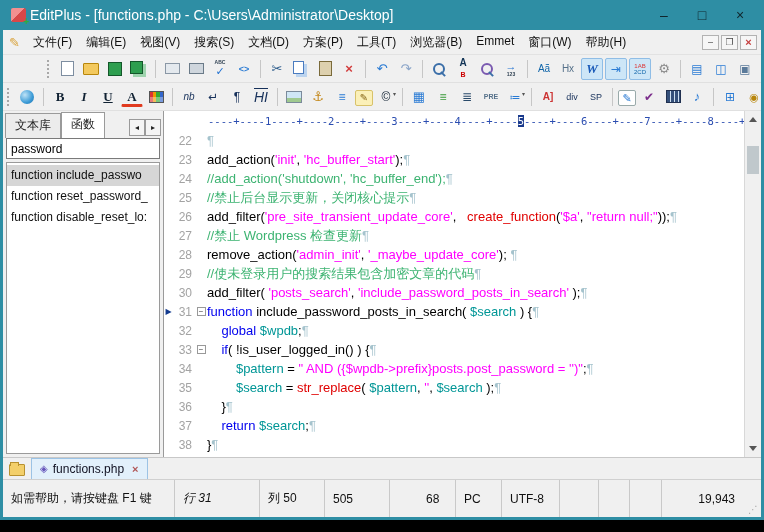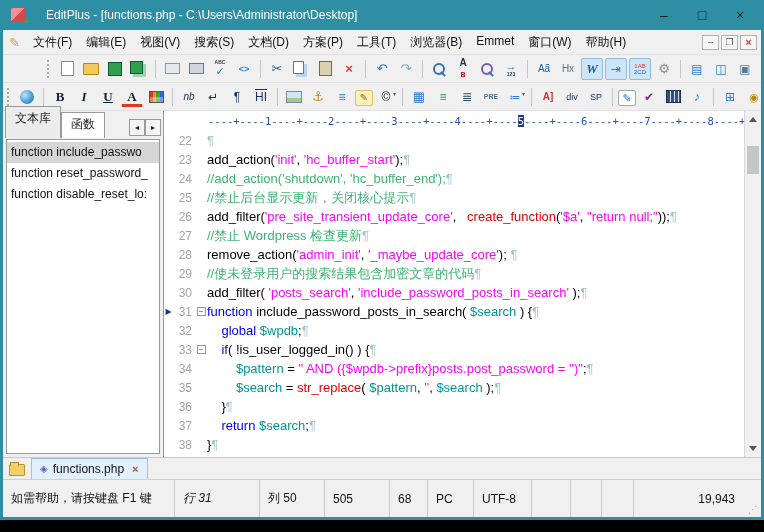--- a/index.html
+++ b/index.html
@@ -4,21 +4,21 @@
 <style>
   html,body{margin:0;padding:0;background:#000;width:764px;height:532px;overflow:hidden;
     font-family:"Liberation Sans","DejaVu Sans",sans-serif;}
   *{box-sizing:border-box;}
   .window{width:764px;height:520px;display:flex;flex-direction:column;
     border-left:3px solid #2e8ea4;border-right:3px solid #2e8ea4;border-bottom:3px solid #2e8ea4;background:#f0f0f0;}
   
   .titlebar{height:30px;background:#2e8ea4;display:flex;align-items:center;padding:0 2px 0 8px;flex:none;}
   .app-icon{width:15px;height:14px;border-radius:2px;background:linear-gradient(135deg,#f49090 0 45%,#d84848 45%);position:relative;flex:none;}
   .app-icon::after{content:"+";position:absolute;right:-3px;bottom:-5px;color:#2fae3f;font-weight:bold;font-size:10px;}
-  .title-text{color:#fff;font-size:12px;margin-left:20px;flex:1;white-space:nowrap;overflow:hidden;}
+  .title-text{color:#fff;font-size:14px;margin-left:4px;flex:1;white-space:nowrap;overflow:hidden;}
   .win-btn{width:38px;height:26px;color:#10262c;font-size:14px;display:flex;align-items:center;justify-content:center;flex:none;}
   
   .menubar{height:25px;background:#f0f0f0;display:flex;align-items:center;padding:0 4px;flex:none;border-bottom:1px solid #e2e2e2;}
   .doc-pencil{color:#d9a23a;font-size:13px;margin:0 6px 0 2px;}
   .menu-item{font-size:12px;color:#111;padding:3px 7px;white-space:nowrap;}
   .menu-spacer{flex:1;}
   .mdi-btn{width:17px;height:15px;border:1px solid #b2b2b2;background:#f6f6f6;font-size:9px;display:flex;align-items:center;justify-content:center;color:#444;margin-left:2px;}
   .mdi-btn.close{color:#c43c3c;font-weight:bold;font-size:11px;}
   
   .toolbar{height:28px;background:#f0f0f0;display:flex;align-items:center;flex:none;border-bottom:1px solid #e0e0e0;}
@@ -67,21 +67,21 @@
   [data-name="browser-icon"]::before{content:"";width:14px;height:14px;border-radius:50%;background:radial-gradient(circle at 35% 35%,#bfe3f7,#3c9bd6 60%,#1b6fae);}
   [data-name="bold-icon"],[data-name="italic-icon"],[data-name="underline-icon"],[data-name="font-color-icon"]{font-family:"Liberation Serif",serif;font-weight:bold;font-size:13px;color:#123;}
   [data-name="italic-icon"]{font-style:italic;}
   [data-name="underline-icon"]{text-decoration:underline;}
   [data-name="font-color-icon"]{border-bottom:3px solid #e03a1e;line-height:11px;height:18px;margin-top:2px;}
   [data-name="color-palette-icon"]::before{content:"";width:13px;height:10px;border:1px solid #555;
     background:linear-gradient(180deg,transparent 0 50%,rgba(255,255,255,.35) 50%),linear-gradient(90deg,#d33 0 25%,#e90 25% 50%,#3a3 50% 75%,#36c 75%);}
   [data-name="nbsp-icon"]{font-size:10px;color:#16305a;font-style:italic;}
   [data-name="line-break-icon"]{font-size:12px;color:#16305a;}
   [data-name="paragraph-icon"]{font-size:12px;color:#16305a;}
-  [data-name="heading-icon"]{font-size:12px;color:#16305a;text-decoration:overline;}
+  [data-name="heading-icon"]{font-size:14px;color:#16305a;text-decoration:overline;font-style:italic;}
   [data-name="image-icon"]::before{content:"";width:14px;height:10px;background:linear-gradient(180deg,#cfe6f5 0 60%,#9fc98f 60%);border:1px solid #7a8a9a;}
   [data-name="anchor-icon"]{color:#c58a1e;font-size:13px;}
   [data-name="horizontal-rule-icon"]{color:#2a7bd4;font-size:12px;}
   [data-name="comment-tag-icon"]{color:#8a6a1a;font-size:10px;background:#fbf0b8;border:1px solid #d8c26a;width:18px;height:16px;margin-top:3px;}
   [data-name="copyright-icon"]{font-size:12px;color:#123;}
   [data-name="copyright-icon"]::after{content:"▾";font-size:6px;color:#555;position:absolute;right:0;top:1px;}
   [data-name="table-icon"]{color:#2a7bd4;font-size:13px;}
   [data-name="align-paragraph-icon"]{color:#3a9a3a;font-size:12px;}
   [data-name="center-text-icon"]{color:#2a4a6a;font-size:12px;}
   [data-name="pre-tag-icon"]{font-size:7px;color:#56718a;font-weight:bold;}
@@ -92,21 +92,21 @@
   [data-name="form-tag-icon"]{color:#2a7bd4;font-size:11px;background:#fff;border:1px solid #9aa;width:18px;height:16px;margin-top:3px;}
   [data-name="checkbox-tag-icon"]{color:#7b2d8b;font-size:12px;}
   [data-name="video-tag-icon"]::before{content:"";width:13px;height:11px;background:repeating-linear-gradient(90deg,#35507a 0 3px,#cfe0f0 3px 4px);border:1px solid #203050;}
   [data-name="music-tag-icon"]{color:#2a7bd4;font-size:13px;}
   [data-name="fieldset-tag-icon"]{color:#2a7bd4;font-size:12px;}
   [data-name="radio-tag-icon"]{color:#b8860b;font-size:11px;}
   
   .main{flex:1;display:flex;min-height:0;background:#f0f0f0;}
   .sidebar{width:161px;flex:none;border-right:1px solid #9a9a9a;display:flex;flex-direction:column;background:#f0f0f0;padding-top:3px;}
   .side-tabs{display:flex;align-items:flex-end;height:24px;padding:0 2px;flex:none;}
-  .side-tab{font-size:12px;padding:3px 9px 11px;border:1px solid #9a9a9a;border-bottom:none;background:#ececec;color:#222;white-space:nowrap;}
+  .side-tab{font-size:12px;padding:3px 9px 4px;border:1px solid #9a9a9a;border-bottom:none;background:#ececec;color:#222;white-space:nowrap;}
   .side-tab.active{background:#fff;position:relative;padding-bottom:5px;}
   .tab-arrows{margin-left:auto;display:flex;margin-bottom:2px;}
   .tab-arrow{width:16px;height:17px;border:1px solid #9a9a9a;background:#f4f4f4;font-size:8px;color:#222;display:flex;align-items:center;justify-content:center;}
   .side-search{margin:0 3px 2px;height:21px;border:1px solid #7a7a7a;font-size:12px;padding:1px 4px;font-family:inherit;background:#fff;flex:none;}
   .fn-list{flex:1;margin:1px 3px 3px;border:1px solid #9a9a9a;background:#fff;overflow:hidden;padding-top:2px;}
   .fn-item{font-size:12px;height:21px;line-height:21px;padding:0 4px;white-space:nowrap;overflow:hidden;color:#111;}
   .fn-item.selected{background:#d6d6d6;}
   
   .editor{flex:1;background:#fff;position:relative;display:flex;min-width:0;}
   .edit-col{flex:1;min-width:0;display:flex;flex-direction:column;overflow:hidden;}
@@ -142,21 +142,21 @@
     padding:2px 8px 3px;font-size:12px;color:#112;height:21px;}
   .doc-tab .diamond{color:#6655bb;font-size:10px;}
   .doc-tab .tab-close{color:#b05555;font-size:11px;font-weight:bold;padding-left:3px;}
   
   .statusbar{height:38px;flex:none;background:#f0f0f0;display:flex;align-items:stretch;font-size:12px;color:#111;border-top:1px solid #d0d0d0;}
   .sb-seg{display:flex;align-items:center;padding:0 8px;border-right:1px solid #c9c9c9;white-space:nowrap;overflow:hidden;}
   .sb-seg:nth-child(1){width:172px;}
   .sb-seg:nth-child(2){width:85px;font-style:italic;}
   .sb-seg:nth-child(3){width:65px;}
   .sb-seg:nth-child(4){width:65px;}
-  .sb-seg:nth-child(5){width:38px;}
+  .sb-seg:nth-child(5){width:38px;margin-left:28px;}
   .sb-seg:nth-child(6){width:46px;}
   .sb-seg:nth-child(7){width:58px;}
   .sb-seg:nth-child(8){width:39px;}
   .sb-seg:nth-child(9){width:31px;}
   .sb-seg:nth-child(10){width:32px;}
   .sb-seg:nth-child(11){flex:1;justify-content:flex-end;border-right:none;}
   .sb-grip{width:18px;display:flex;align-items:flex-end;justify-content:flex-end;color:#aaa;font-size:10px;padding:0 3px 2px 0;border:none;}
 </style>
 </head>
 <body>
@@ -280,20 +280,21 @@
       <div class="side-tabs" data-name="sidebar-tabs">
         <span id="side-tab-mount" style="display:flex;align-items:flex-end;">
             <span class="side-tab" data-name="sidebar-tab-0">文本库</span>
             <span class="side-tab active" data-name="sidebar-tab-1">函数</span>
           </span>
         <span class="tab-arrows" data-name="sidebar-tab-arrows">
           <span class="tab-arrow" data-name="tab-scroll-left-button">◂</span>
           <span class="tab-arrow" data-name="tab-scroll-right-button">▸</span>
         </span>
       </div>
+      <input class="side-search" data-name="function-search-input" value="password" style="">
       <div class="fn-list" id="fn-list" data-name="function-list">
           <div class="fn-item selected" data-name="function-list-item-0">function include_passwo</div>
           <div class="fn-item" data-name="function-list-item-1">function reset_password_</div>
           <div class="fn-item" data-name="function-list-item-2">function disable_reset_lo:</div>
         </div>
     </div>
 
     <div class="editor" data-name="editor-area">
       <div class="edit-col">
         <div class="ruler" data-name="column-ruler"><span data-name="ruler-left">----+----1----+----2----+----3----+----4----+----</span><span class="hl" data-name="ruler-cursor-column">5</span><span data-name="ruler-right">----+----6----+----7----+----8----+----</span></div>

